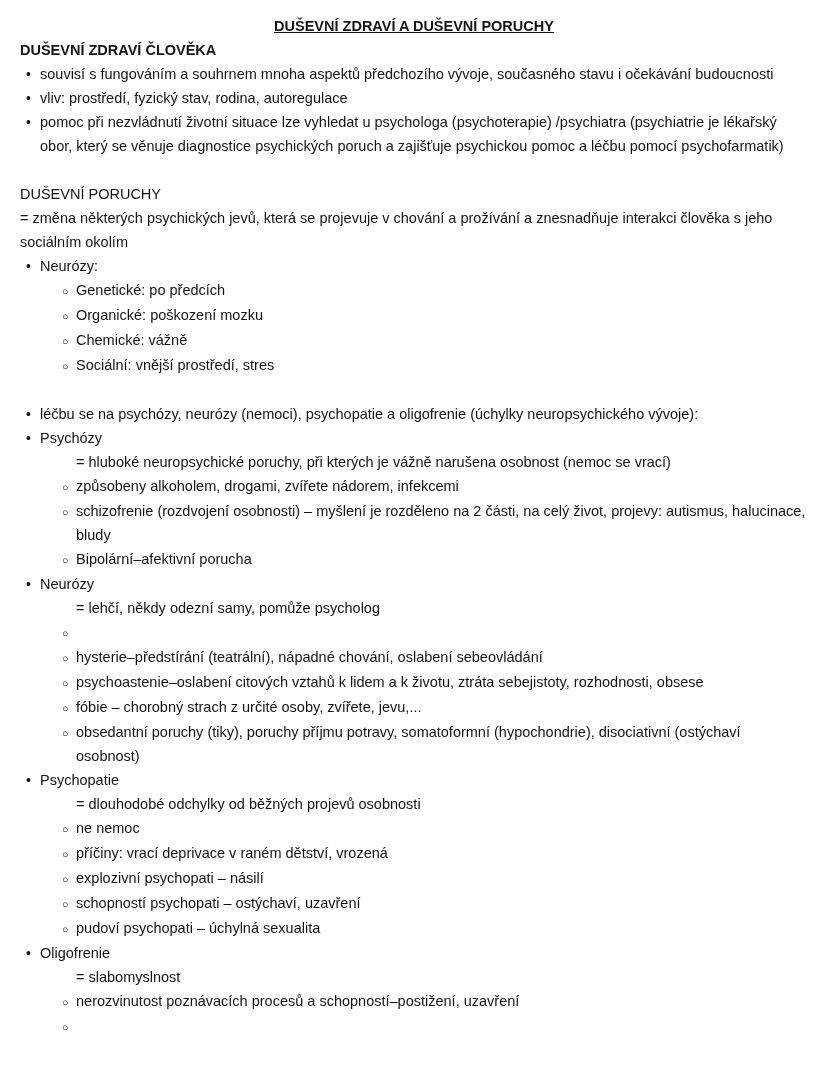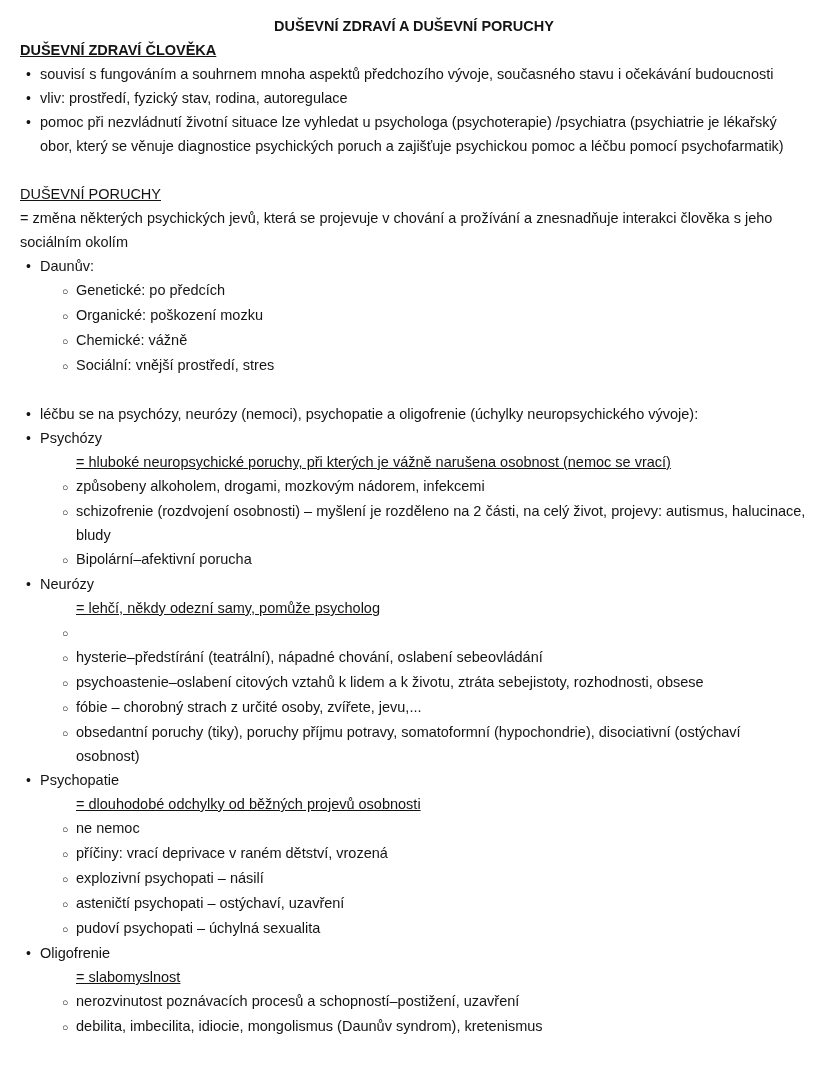--- a/index.html
+++ b/index.html
@@ -16,35 +16,36 @@
     height: 1071px;
     padding: 14px 20px 0 20px;
     font-family: "Liberation Sans", sans-serif;
     font-size: 14.5px;
     line-height: 24px;
     color: #141414;
   }
   .title {
     text-align: center;
     font-weight: bold;
+    text-decoration: underline;
   }
-  .heading { font-weight: normal; text-decoration: underline; }
+  .heading { font-weight: normal; }
   .heading.bold { font-weight: bold; }
   .paragraph { }
   .row { display: flex; align-items: flex-start; }
   .row .marker {
     flex: 0 0 14px;
     width: 14px;
     text-align: left;
   }
   .row.bullet { padding-left: 6px; }
   .row.bullet .marker { font-size: 14px; }
   .row.circle { padding-left: 42px; }
   .row.circle .marker { font-size: 10.5px; line-height: 24px; padding-top: 1px; }
-  .row.equals { padding-left: 56px; text-decoration: underline; }
+  .row.equals { padding-left: 56px; }
   .row .text { flex: 1; }
   .spacer { height: 24px; }
 </style>
 </head>
 <body>
 
 <div class="page">
   <div class="title">DUŠEVNÍ ZDRAVÍ A DUŠEVNÍ PORUCHY</div>
   <div>
       <div class="heading bold">DUŠEVNÍ ZDRAVÍ ČLOVĚKA</div>
@@ -58,21 +59,21 @@
       </div>
       <div class="row bullet">
         <span class="marker">•</span>
         <span class="text">pomoc při nezvládnutí životní situace lze vyhledat u psychologa (psychoterapie) /psychiatra (psychiatrie je lékařský obor, který se věnuje diagnostice psychických poruch a zajišťuje psychickou pomoc a léčbu pomocí psychofarmatik)</span>
       </div>
       <div class="spacer"></div>
       <div class="heading">DUŠEVNÍ PORUCHY</div>
       <div class="paragraph">= změna některých psychických jevů, která se projevuje v chování a prožívání a znesnadňuje interakci člověka s jeho sociálním okolím</div>
       <div class="row bullet">
         <span class="marker">•</span>
-        <span class="text">Daunův:</span>
+        <span class="text">Neurózy:</span>
       </div>
       <div class="row circle">
         <span class="marker">○</span>
         <span class="text">Genetické: po předcích</span>
       </div>
       <div class="row circle">
         <span class="marker">○</span>
         <span class="text">Organické: poškození mozku</span>
       </div>
       <div class="row circle">
@@ -90,21 +91,21 @@
       </div>
       <div class="row bullet">
         <span class="marker">•</span>
         <span class="text">Psychózy</span>
       </div>
       <div class="row equals">
         <span class="text">= hluboké neuropsychické poruchy, při kterých je vážně narušena osobnost (nemoc se vrací)</span>
       </div>
       <div class="row circle">
         <span class="marker">○</span>
-        <span class="text">způsobeny alkoholem, drogami, mozkovým nádorem, infekcemi</span>
+        <span class="text">způsobeny alkoholem, drogami, zvířete nádorem, infekcemi</span>
       </div>
       <div class="row circle">
         <span class="marker">○</span>
         <span class="text">schizofrenie (rozdvojení osobnosti) – myšlení je rozděleno na 2 části, na celý život, projevy: autismus, halucinace, bludy</span>
       </div>
       <div class="row circle">
         <span class="marker">○</span>
         <span class="text">Bipolární–afektivní porucha</span>
       </div>
       <div class="row bullet">
@@ -147,35 +148,34 @@
       <div class="row circle">
         <span class="marker">○</span>
         <span class="text">příčiny: vrací deprivace v raném dětství, vrozená</span>
       </div>
       <div class="row circle">
         <span class="marker">○</span>
         <span class="text">explozivní psychopati – násilí</span>
       </div>
       <div class="row circle">
         <span class="marker">○</span>
-        <span class="text">asteničtí psychopati – ostýchaví, uzavření</span>
+        <span class="text">schopností psychopati – ostýchaví, uzavření</span>
       </div>
       <div class="row circle">
         <span class="marker">○</span>
         <span class="text">pudoví psychopati – úchylná sexualita</span>
       </div>
       <div class="row bullet">
         <span class="marker">•</span>
         <span class="text">Oligofrenie</span>
       </div>
       <div class="row equals">
         <span class="text">= slabomyslnost</span>
       </div>
       <div class="row circle">
         <span class="marker">○</span>
         <span class="text">nerozvinutost poznávacích procesů a schopností–postižení, uzavření</span>
       </div>
       <div class="row circle">
         <span class="marker">○</span>
-        <span class="text">debilita, imbecilita, idiocie, mongolismus (Daunův syndrom), kretenismus</span>
       </div>
     </div>
 </div>
 
 </body></html>

